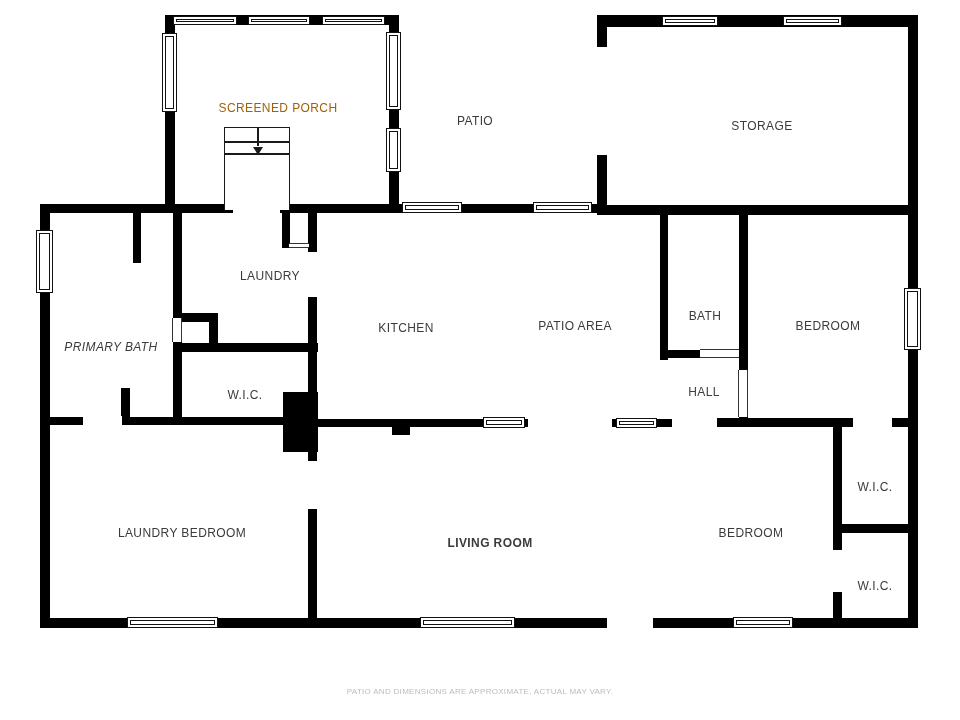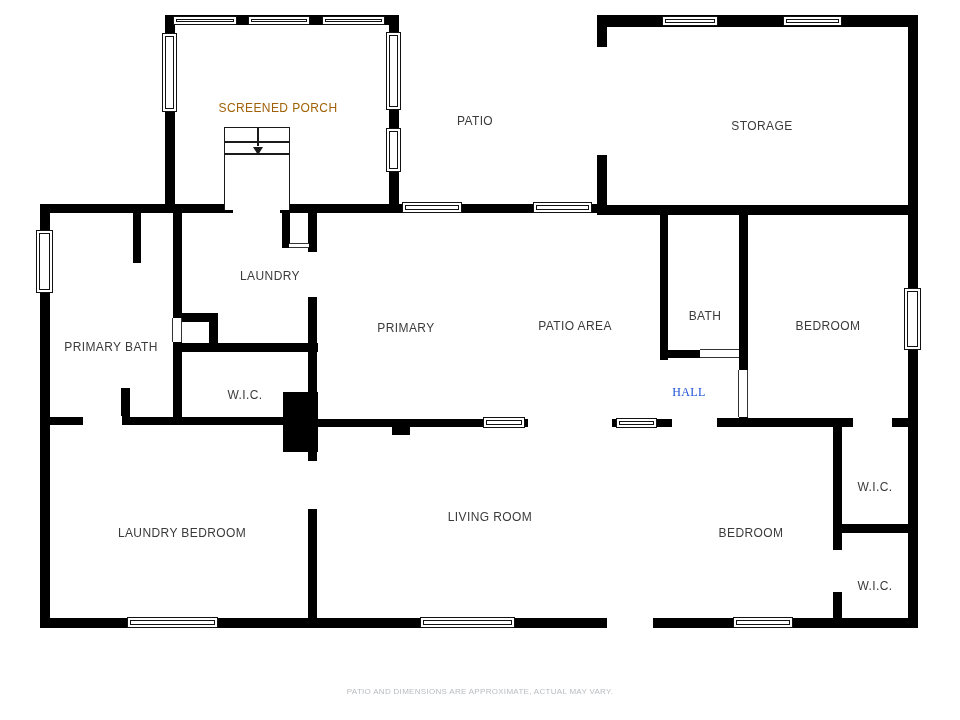--- a/index.html
+++ b/index.html
@@ -128,25 +128,25 @@
     <div class="stairs lay2" style="left: 224px; top: 127px; width: 66px; height: 83px;">
       <div class="tread" style="top: 13px;"></div>
       <div class="tread" style="top: 25px;"></div>
       <div class="stem" style="left: 32px; height: 18px;"></div>
       <div class="arrow" style="left: 27.5px; top: 19px;"></div>
     </div>
     <span class="room-label" style="left: 278px; top: 108px; color: #a16207;">SCREENED PORCH</span>
     <span class="room-label" style="left: 475px; top: 121px; color: rgb(59, 59, 59);">PATIO</span>
     <span class="room-label" style="left: 762px; top: 126px; color: rgb(59, 59, 59);">STORAGE</span>
     <span class="room-label" style="left: 246px; top: 276px; color: rgb(59, 59, 59); margin-left: 24px;">LAUNDRY</span>
-    <span class="room-label" style="left: 111px; top: 347px; color: rgb(59, 59, 59);">PRIMARY BATH</span>
-    <span class="room-label" style="left: 406px; top: 328px; color: rgb(59, 59, 59);">PRIMARY</span>
+    <span class="room-label" style="left: 111px; top: 347px; color: rgb(59, 59, 59); font-style: italic;">PRIMARY BATH</span>
+    <span class="room-label" style="left: 406px; top: 328px; color: rgb(59, 59, 59);">KITCHEN</span>
     <span class="room-label" style="left: 575px; top: 326px; color: rgb(59, 59, 59);">PATIO AREA</span>
     <span class="room-label" style="left: 705px; top: 316px; color: rgb(59, 59, 59);">BATH</span>
     <span class="room-label" style="left: 828px; top: 326px; color: rgb(59, 59, 59);">BEDROOM</span>
     <span class="room-label" style="left: 245px; top: 395px; color: rgb(59, 59, 59);">W.I.C.</span>
-    <span class="room-label" style="left: 689px; top: 392px; color: #1d4ed8; font-family: Liberation Serif, serif;">HALL</span>
+    <span class="room-label" style="left: 704px; top: 392px; color: #404040;">HALL</span>
     <span class="room-label" style="left: 182px; top: 533px; color: rgb(59, 59, 59);">LAUNDRY BEDROOM</span>
-    <span class="room-label" style="left: 490px; top: 517px; color: rgb(59, 59, 59);">LIVING ROOM</span>
+    <span class="room-label" style="left: 490px; top: 543px; color: rgb(59, 59, 59); font-weight: bold;">LIVING ROOM</span>
     <span class="room-label" style="left: 751px; top: 533px; color: rgb(59, 59, 59);">BEDROOM</span>
     <span class="room-label" style="left: 875px; top: 487px; color: rgb(59, 59, 59);">W.I.C.</span>
     <span class="room-label" style="left: 875px; top: 586px; color: rgb(59, 59, 59);">W.I.C.</span>
   </div>
 
 </body></html>

